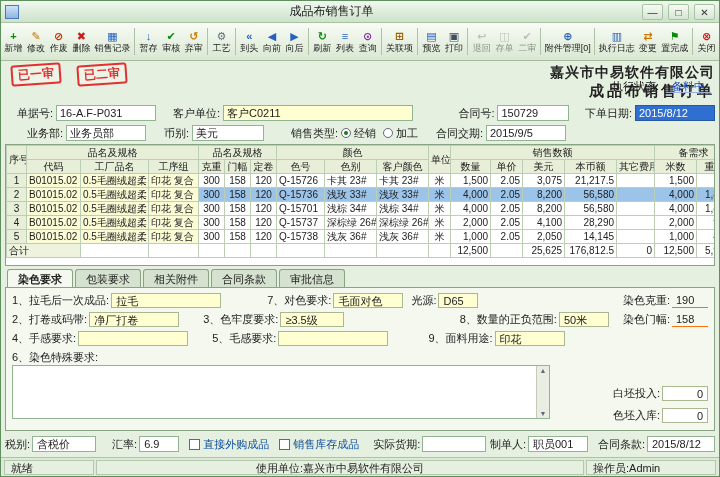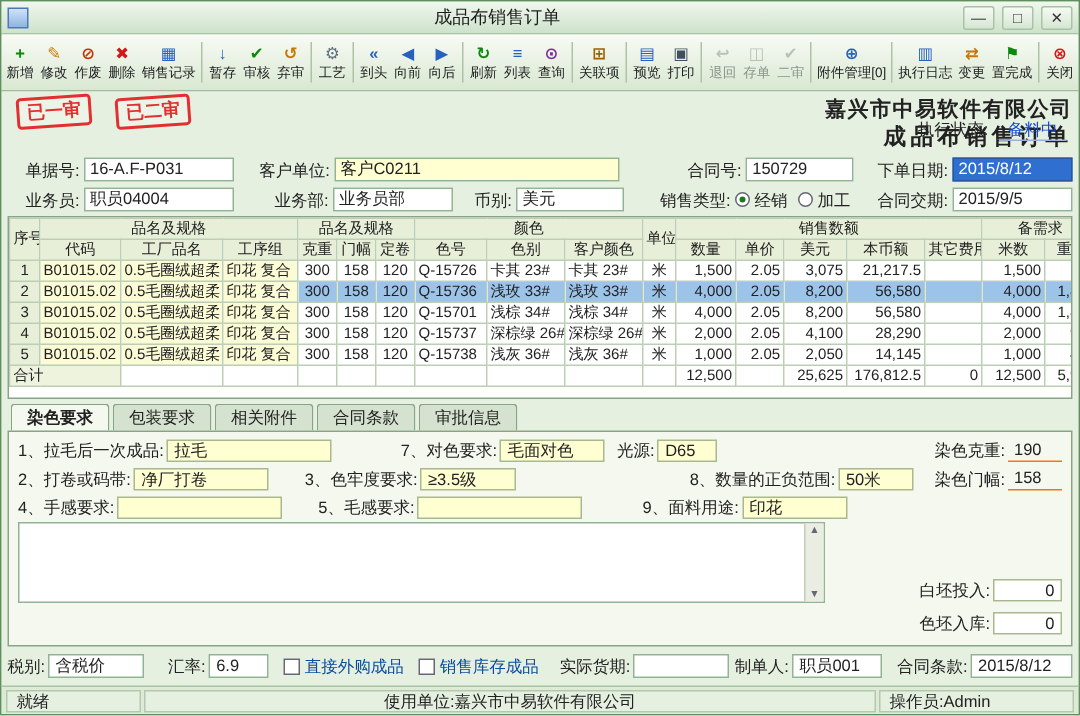--- a/index.html
+++ b/index.html
@@ -251,24 +251,20 @@
         <span class="flabel lw48">合同号:</span>
         <span class="fval" style="width:72px">150729</span>
       </span>
       <span class="fg">
         <span class="flabel lw58">下单日期:</span>
         <span class="fval blue" style="width:80px">2015/8/12</span>
       </span>
     </div>
 
     <div class="frow">
-      <span class="fg fg1">
-        <span class="flabel lw48">业务员:</span>
-        <span class="fval" style="width:100px">职员04004</span>
-      </span>
       <span class="fg fgA">
         <span class="flabel lw58">业务部:</span>
         <span class="fval" style="width:80px">业务员部</span>
       </span>
       <span class="fg fg3">
         <span class="flabel lw34">币别:</span>
         <span class="fval" style="width:72px">美元</span>
       </span>
       <span class="fg fgB">
         <span class="flabel lw58">销售类型:</span>
@@ -501,20 +497,23 @@
         <span class="plabel">4、手感要求:</span>
         <span class="pval" style="min-width:110px"></span>
         <span style="width:24px"></span>
         <span class="plabel">5、毛感要求:</span>
         <span class="pval" style="min-width:110px"></span>
         <span style="width:40px"></span>
         <span class="plabel">9、面料用途:</span>
         <span class="pval" style="min-width:70px">印花</span>
         <span class="spacer"></span>
       </div>
+      <div class="prow" style="margin-bottom:0">
+        <span class="plabel">6、染色特殊要求:</span>
+      </div>
       <div class="bigrow">
         <div class="bigbox">
           <div class="vsb">
             <span>▲</span>
             <span>▼</span>
           </div>
         </div>
         <div class="sidecol">
           <div class="prow" style="justify-content:flex-end">
             <span class="plabel">白坯投入:</span>

